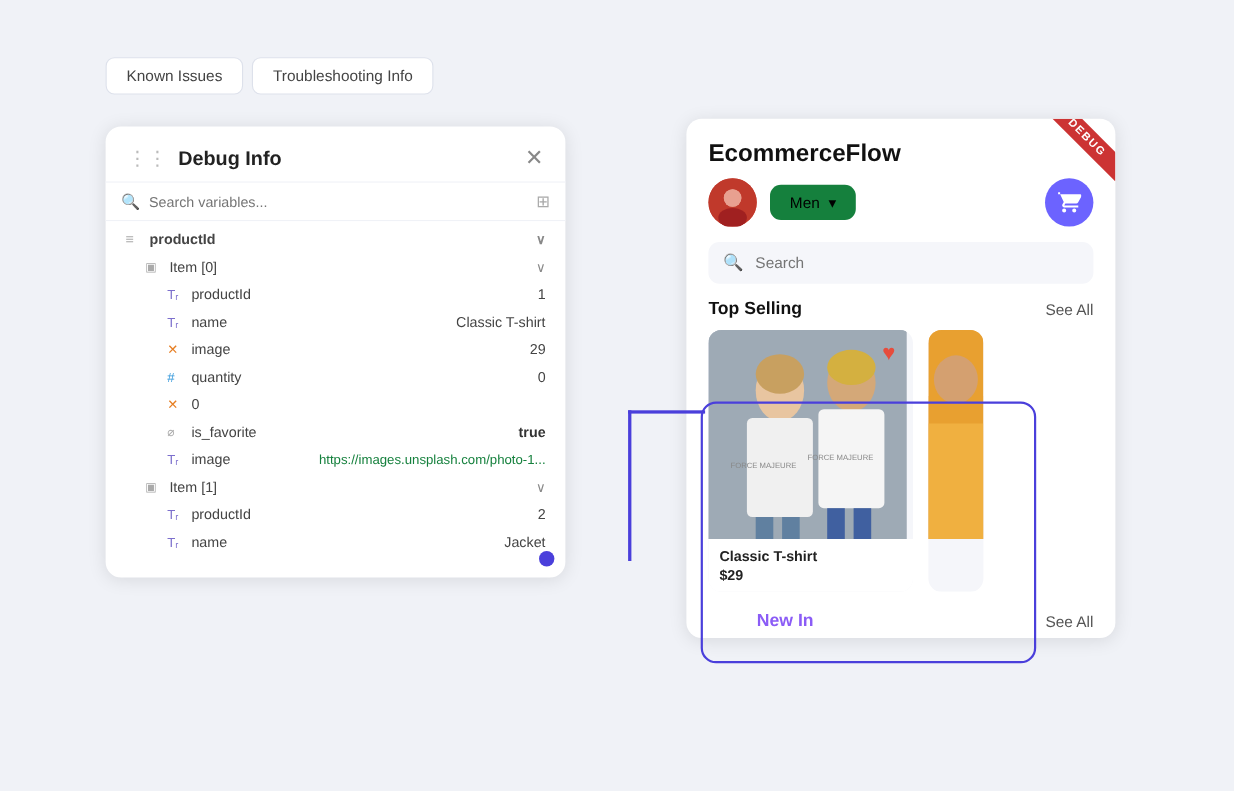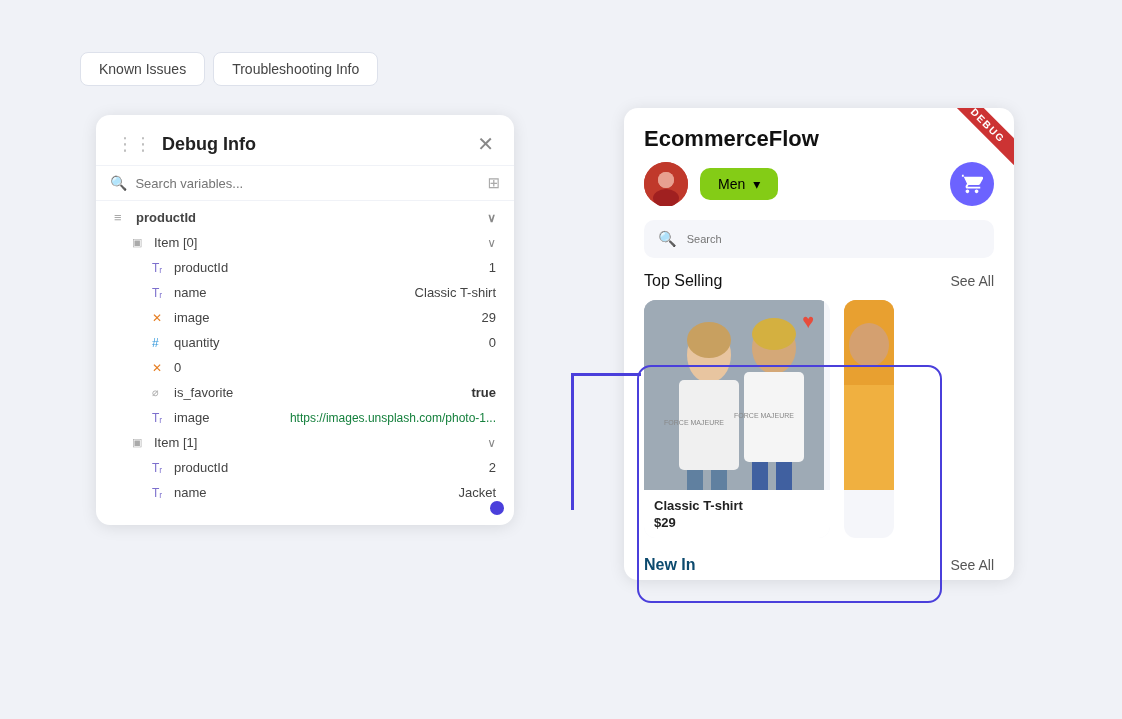--- a/index.html
+++ b/index.html
@@ -9,21 +9,21 @@
       width: 1122px;
       height: 719px;
       overflow: hidden;
       position: relative;
     }
 
     
     .top-tabs {
       position: absolute;
       top: 52px;
-      left: 80px;
+      left: 96px;
       display: flex;
       gap: 8px;
     }
     .tab-btn {
       background: #fff;
       border: 1.5px solid #dde1eb;
       border-radius: 8px;
       padding: 8px 18px;
       font-size: 14px;
       color: #444;
@@ -242,21 +242,21 @@
       width: 44px;
       height: 44px;
       border-radius: 50%;
       background: linear-gradient(135deg, #c0392b 60%, #e74c3c);
       display: flex;
       align-items: center;
       justify-content: center;
       font-size: 22px;
     }
     .dropdown-btn {
-      background: #84cc16;
+      background: #15803d;
       border: none;
       border-radius: 10px;
       padding: 8px 18px;
       font-size: 14px;
       cursor: pointer;
       display: flex;
       align-items: center;
       gap: 8px;
     }
     .cart-btn {
@@ -279,34 +279,34 @@
       display: flex;
       align-items: center;
       padding: 10px 14px;
       gap: 10px;
     }
     .ecom-search-icon { color: #aaa; font-size: 15px; }
     .ecom-search input {
       border: none;
       background: transparent;
       outline: none;
-      font-size: 11px;
+      font-size: 14px;
       color: #404040;
       flex: 1;
     }
 
     .section-header {
       display: flex;
       justify-content: space-between;
       align-items: center;
       padding: 0 20px 10px 20px;
     }
     .section-title {
       font-size: 16px;
-      font-weight: 400;
+      font-weight: 700;
       color: #111;
     }
     .see-all {
       font-size: 14px;
       color: #555;
       font-weight: 500;
       cursor: pointer;
     }
 
     
@@ -372,21 +372,22 @@
     }
     .new-in-section {
       display: flex;
       justify-content: space-between;
       align-items: center;
       padding: 10px 20px 6px 20px;
     }
     .new-in-label {
       font-size: 16px;
       font-weight: 700;
-      color: #0c4a6e;
+      color: #8b5cf6;
+      margin-left: 44px;
     }
     .see-all-new {
       font-size: 14px;
       color: #555;
       font-weight: 500;
       cursor: pointer;
     }
 
     
     .highlight-box {

